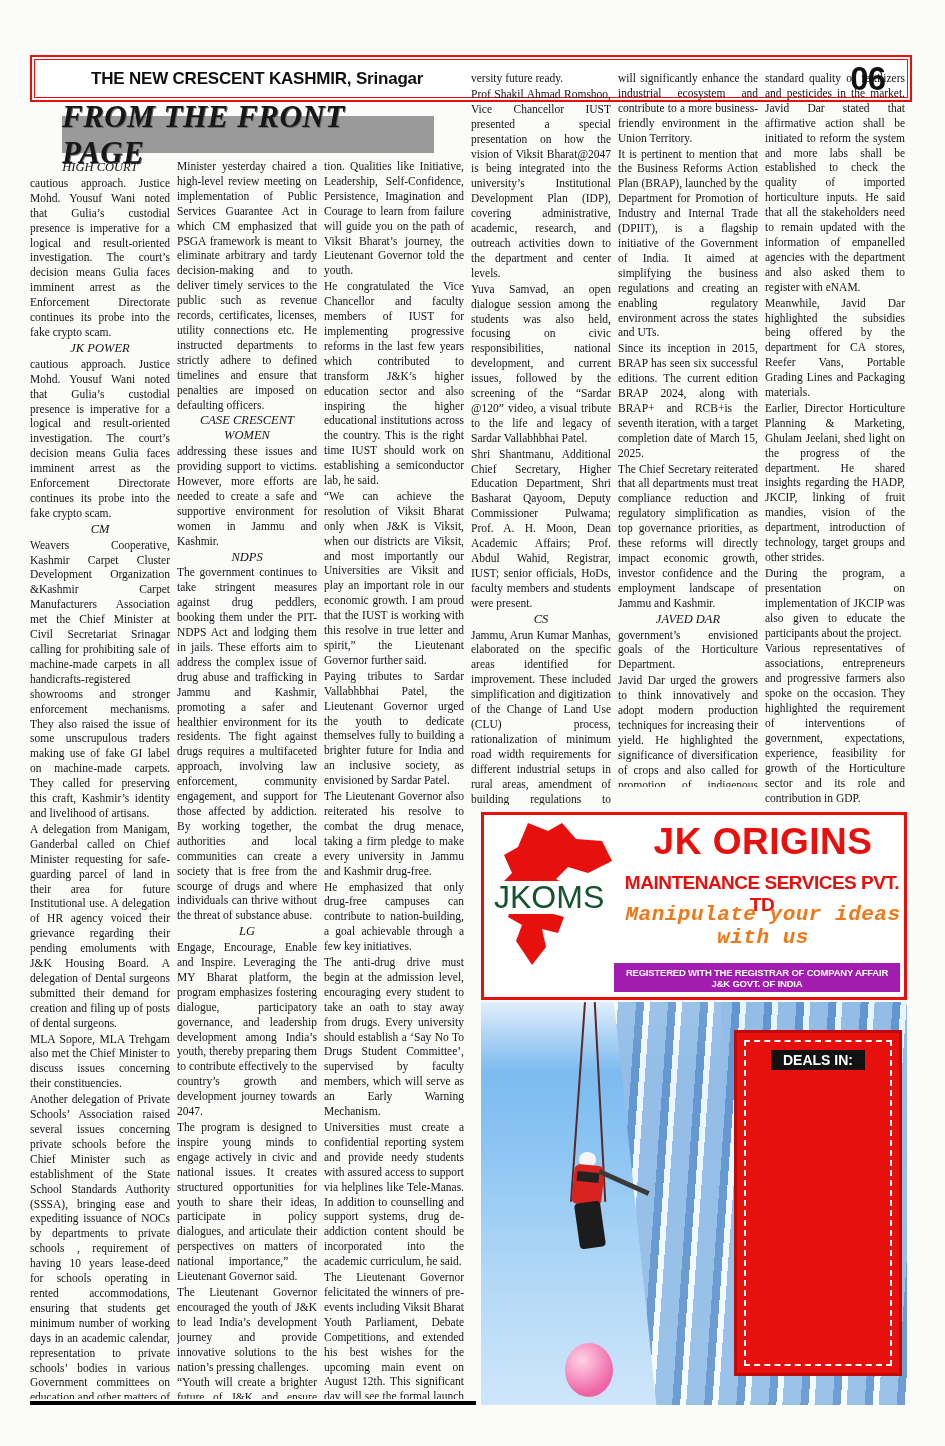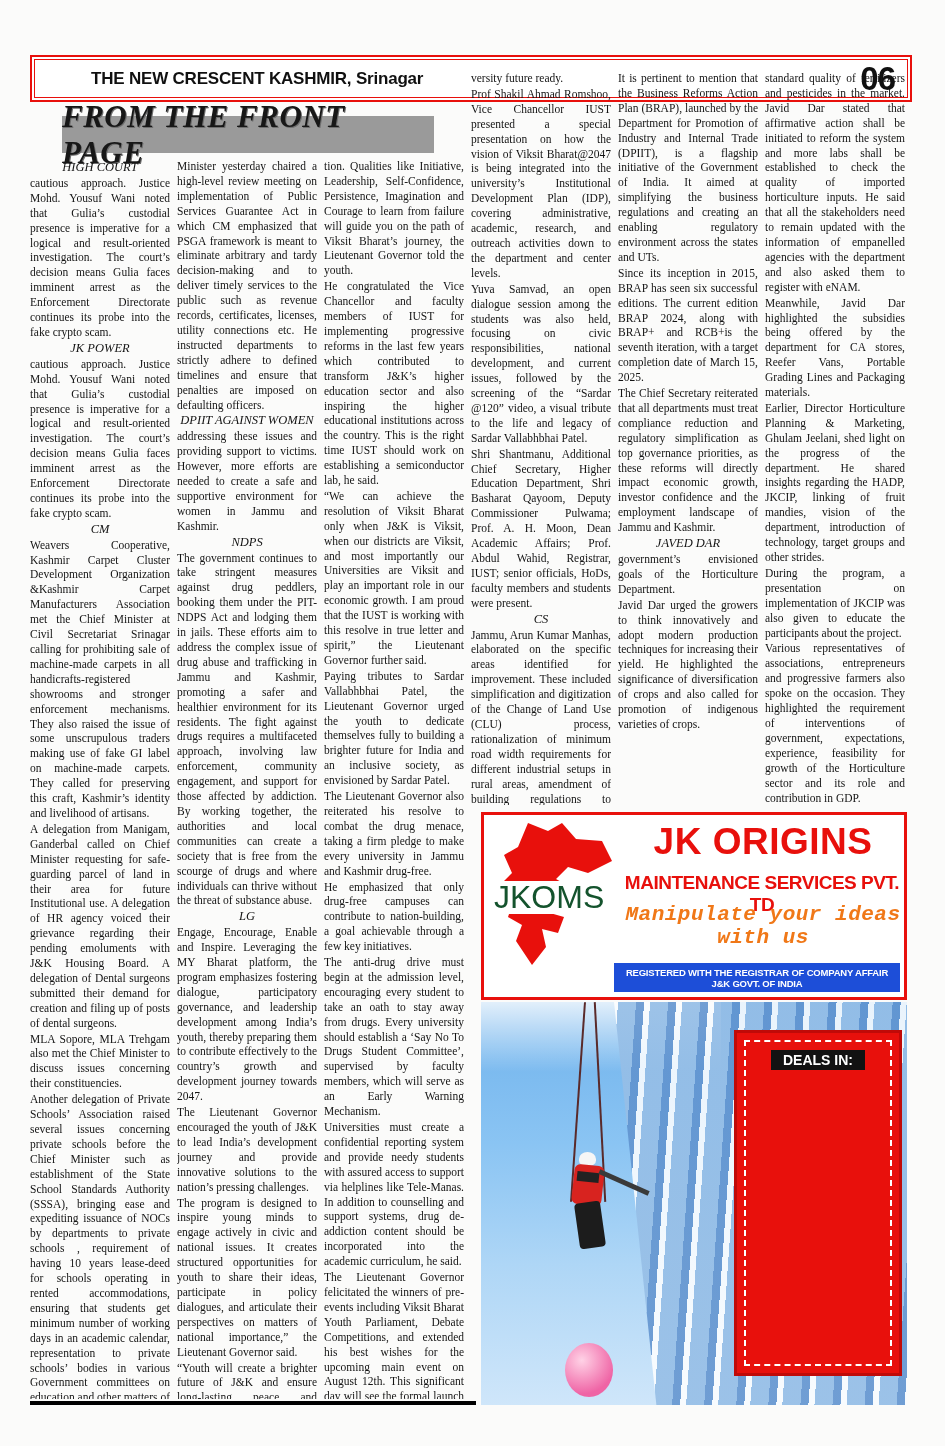--- a/index.html
+++ b/index.html
@@ -11,21 +11,21 @@
   .page { position:absolute; inset:0; background:#fbfbfa; overflow:hidden; }
 
   
   .masthead {
     position:absolute; left:30px; top:55px; width:882px; height:47px;
     border:2px solid #e8100c; box-sizing:border-box; background:#fff;
   }
   .masthead-inner {
     position:absolute; inset:2px; border:1px solid #e8100c;
     display:flex; align-items:center; justify-content:space-between;
-    padding:0 12px 0 56px; box-sizing:border-box;
+    padding:0 22px 0 56px; box-sizing:border-box;
   }
   .masthead-title {
     font-family:"Liberation Sans", sans-serif; font-weight:bold;
     font-size:17px; color:#101010; letter-spacing:-0.2px;
   }
   .masthead-page {
     font-family:"Liberation Sans", sans-serif; font-weight:bold;
     font-size:33px; color:#101010; letter-spacing:-1px;
   }
 
@@ -85,21 +85,21 @@
     font-family:"Liberation Sans", sans-serif; font-weight:bold;
     font-size:19px; color:#e8100c; letter-spacing:-0.5px;
   }
   .ad-tagline {
     position:absolute; left:138px; top:88px; width:282px; text-align:center;
     font-family:Liberation Mono, monospace; font-style:italic; font-weight:bold;
     font-size:21px; color:#f07818; letter-spacing:0.5px;
   }
   .ad-reg {
     position:absolute; left:130px; right:4px; bottom:5px;
-    background:#1d4ed8; color:#ffffff;
+    background:#a21caf; color:#ffffff;
     font-family:"Liberation Sans", sans-serif; font-weight:bold;
     font-size:9.5px; letter-spacing:-0.2px; text-align:center;
     padding:4px 2px 3px 2px;
   }
 
   
   .ad-photo {
     position:absolute; left:0; top:190px; width:426px; height:403px;
     background:linear-gradient(180deg,#6fb2ec 0%,#8ac4f3 35%,#aed6f6 65%,#cfe6fa 100%);
     overflow:hidden;
@@ -190,28 +190,28 @@
       <div class="col-heading">JK POWER</div>
       <div class="col-para">cautious approach. Justice Mohd. Yousuf Wani noted that Gulia’s custodial presence is imperative for a logical and result-oriented investigation. The court’s decision means Gulia faces imminent arrest as the Enforcement Directorate continues its probe into the fake crypto scam.</div>
       <div class="col-heading">CM</div>
       <div class="col-para">Weavers Cooperative, Kashmir Carpet Cluster Development Organization &amp;Kashmir Carpet Manufacturers Association met the Chief Minister at Civil Secretariat Srinagar calling for prohibiting sale of machine-made carpets in all handicrafts-registered showrooms and stronger enforcement mechanisms. They also raised the issue of some unscrupulous traders making use of fake GI label on machine-made carpets. They called for preserving this craft, Kashmir’s identity and livelihood of artisans.</div>
       <div class="col-para">A delegation from Manigam, Ganderbal called on Chief Minister requesting for safe-guarding parcel of land in their area for future Institutional use. A delegation of HR agency voiced their grievance regarding their pending emoluments with J&amp;K Housing Board. A delegation of Dental surgeons submitted their demand for creation and filing up of posts of dental surgeons.</div>
       <div class="col-para">MLA Sopore, MLA Trehgam also met the Chief Minister to discuss issues concerning their constituencies.</div>
       <div class="col-para">Another delegation of Private Schools’ Association raised several issues concerning private schools before the Chief Minister such as establishment of the State School Standards Authority (SSSA), bringing ease and expediting issuance of NOCs by departments to private schools , requirement of having 10 years lease-deed for schools operating in rented accommodations, ensuring that students get minimum number of working days in an academic calendar, representation to private schools’ bodies in various Government committees on education and other matters of concern.</div>
     </div>
   <div class="col" id="col1">
       <div class="col-para">Minister yesterday chaired a high-level review meeting on implementation of Public Services Guarantee Act in which CM emphasized that PSGA framework is meant to eliminate arbitrary and tardy decision-making and to deliver timely services to the public such as revenue records, certificates, licenses, utility connections etc. He instructed departments to strictly adhere to defined timelines and ensure that penalties are imposed on defaulting officers.</div>
-      <div class="col-heading">DPIIT AGAINST WOMEN</div>
+      <div class="col-heading">CASE CRESCENT WOMEN</div>
       <div class="col-para">addressing these issues and providing support to victims. However, more efforts are needed to create a safe and supportive environment for women in Jammu and Kashmir.</div>
       <div class="col-heading">NDPS</div>
       <div class="col-para">The government continues to take stringent measures against drug peddlers, booking them under the PIT-NDPS Act and lodging them in jails. These efforts aim to address the complex issue of drug abuse and trafficking in Jammu and Kashmir, promoting a safer and healthier environment for its residents. The fight against drugs requires a multifaceted approach, involving law enforcement, community engagement, and support for those affected by addiction. By working together, the authorities and local communities can create a society that is free from the scourge of drugs and where individuals can thrive without the threat of substance abuse.</div>
       <div class="col-heading">LG</div>
       <div class="col-para">Engage, Encourage, Enable and Inspire. Leveraging the MY Bharat platform, the program emphasizes fostering dialogue, participatory governance, and leadership development among India’s youth, thereby preparing them to contribute effectively to the country’s growth and development journey towards 2047.</div>
+      <div class="col-para">The program is designed to inspire young minds to engage actively in civic and national issues. It creates structured opportunities for youth to share their ideas, participate in policy dialogues, and articulate their perspectives on matters of national importance,” the Lieutenant Governor said.</div>
       <div class="col-para">The Lieutenant Governor encouraged the youth of J&amp;K to lead India’s development journey and provide innovative solutions to the nation’s pressing challenges.</div>
-      <div class="col-para">The program is designed to inspire young minds to engage actively in civic and national issues. It creates structured opportunities for youth to share their ideas, participate in policy dialogues, and articulate their perspectives on matters of national importance,” the Lieutenant Governor said.</div>
       <div class="col-para">“Youth will create a brighter future of J&amp;K and ensure long-lasting peace and prosperity. In this 21st century, despite constant change and challenges, it is our youth—our most valuable asset—who possesses the power to drive the socio-economic revolution. Jammu and Kashmir, brimming with infinite possibilities, is empowering its aspiring youth with abundant resources and opportunities,” the Lieutenant Governor said.</div>
     </div>
   <div class="col" id="col2">
       <div class="col-para">tion. Qualities like Initiative, Leadership, Self-Confidence, Persistence, Imagination and Courage to learn from failure will guide you on the path of Viksit Bharat’s journey, the Lieutenant Governor told the youth.</div>
       <div class="col-para">He congratulated the Vice Chancellor and faculty members of IUST for implementing progressive reforms in the last few years which contributed to transform J&amp;K’s higher education sector and also inspiring the higher educational institutions across the country. This is the right time IUST should work on establishing a semiconductor lab, he said.</div>
       <div class="col-para">“We can achieve the resolution of Viksit Bharat only when J&amp;K is Viksit, when our districts are Viksit, and most importantly our Universities are Viksit and play an important role in our economic growth. I am proud that the IUST is working with this resolve in true letter and spirit,” the Lieutenant Governor further said.</div>
       <div class="col-para">Paying tributes to Sardar Vallabhbhai Patel, the Lieutenant Governor urged the youth to dedicate themselves fully to building a brighter future for India and an inclusive society, as envisioned by Sardar Patel.</div>
       <div class="col-para">The Lieutenant Governor also reiterated his resolve to combat the drug menace, taking a firm pledge to make every university in Jammu and Kashmir drug-free.</div>
       <div class="col-para">He emphasized that only drug-free campuses can contribute to nation-building, a goal achievable through a few key initiatives.</div>
       <div class="col-para">The anti-drug drive must begin at the admission level, encouraging every student to take an oath to stay away from drugs. Every university should establish a ‘Say No To Drugs Student Committee’, supervised by faculty members, which will serve as an Early Warning Mechanism.</div>
@@ -220,20 +220,21 @@
     </div>
   <div class="col" id="col3">
       <div class="col-para">versity future ready.</div>
       <div class="col-para">Prof Shakil Ahmad Romshoo, Vice Chancellor IUST presented a special presentation on how the vision of Viksit Bharat@2047 is being integrated into the university’s Institutional Development Plan (IDP), covering administrative, academic, research, and outreach activities down to the department and center levels.</div>
       <div class="col-para">Yuva Samvad, an open dialogue session among the students was also held, focusing on civic responsibilities, national development, and current issues, followed by the screening of the “Sardar @120” video, a visual tribute to the life and legacy of Sardar Vallabhbhai Patel.</div>
       <div class="col-para">Shri Shantmanu, Additional Chief Secretary, Higher Education Department, Shri Basharat Qayoom, Deputy Commissioner Pulwama; Prof. A. H. Moon, Dean Academic Affairs; Prof. Abdul Wahid, Registrar, IUST; senior officials, HoDs, faculty members and students were present.</div>
       <div class="col-heading">CS</div>
       <div class="col-para">Jammu, Arun Kumar Manhas, elaborated on the specific areas identified for improvement. These included simplification and digitization of the Change of Land Use (CLU) process, rationalization of minimum road width requirements for different industrial setups in rural areas, amendment of building regulations to minimize land loss in industrial plots, lifting prohibitions on women working in certain hazardous sectors, review of working hour limits under factory laws, removal of business hour restrictions for commercial establishments.</div>
     </div>
   <div class="col" id="col4">
+      <div class="col-para">will significantly enhance the industrial ecosystem and contribute to a more business-friendly environment in the Union Territory.</div>
       <div class="col-para">It is pertinent to mention that the Business Reforms Action Plan (BRAP), launched by the Department for Promotion of Industry and Internal Trade (DPIIT), is a flagship initiative of the Government of India. It aimed at simplifying the business regulations and creating an enabling regulatory environment across the states and UTs.</div>
       <div class="col-para">Since its inception in 2015, BRAP has seen six successful editions. The current edition BRAP 2024, along with BRAP+ and RCB+is the seventh iteration, with a target completion date of March 15, 2025.</div>
       <div class="col-para">The Chief Secretary reiterated that all departments must treat compliance reduction and regulatory simplification as top governance priorities, as these reforms will directly impact economic growth, investor confidence and the employment landscape of Jammu and Kashmir.</div>
       <div class="col-heading">JAVED DAR</div>
       <div class="col-para">government’s envisioned goals of the Horticulture Department.</div>
       <div class="col-para">Javid Dar urged the growers to think innovatively and adopt modern production techniques for increasing their yield. He highlighted the significance of diversification of crops and also called for promotion of indigenous varieties of crops.</div>
     </div>
   <div class="col" id="col5">
       <div class="col-para">standard quality of fertilizers and pesticides in the market. Javid Dar stated that affirmative action shall be initiated to reform the system and more labs shall be established to check the quality of imported horticulture inputs. He said that all the stakeholders need to remain updated with the information of empanelled agencies with the department and also asked them to register with eNAM.</div>
       <div class="col-para">Meanwhile, Javid Dar highlighted the subsidies being offered by the department for CA stores, Reefer Vans, Portable Grading Lines and Packaging materials.</div>

